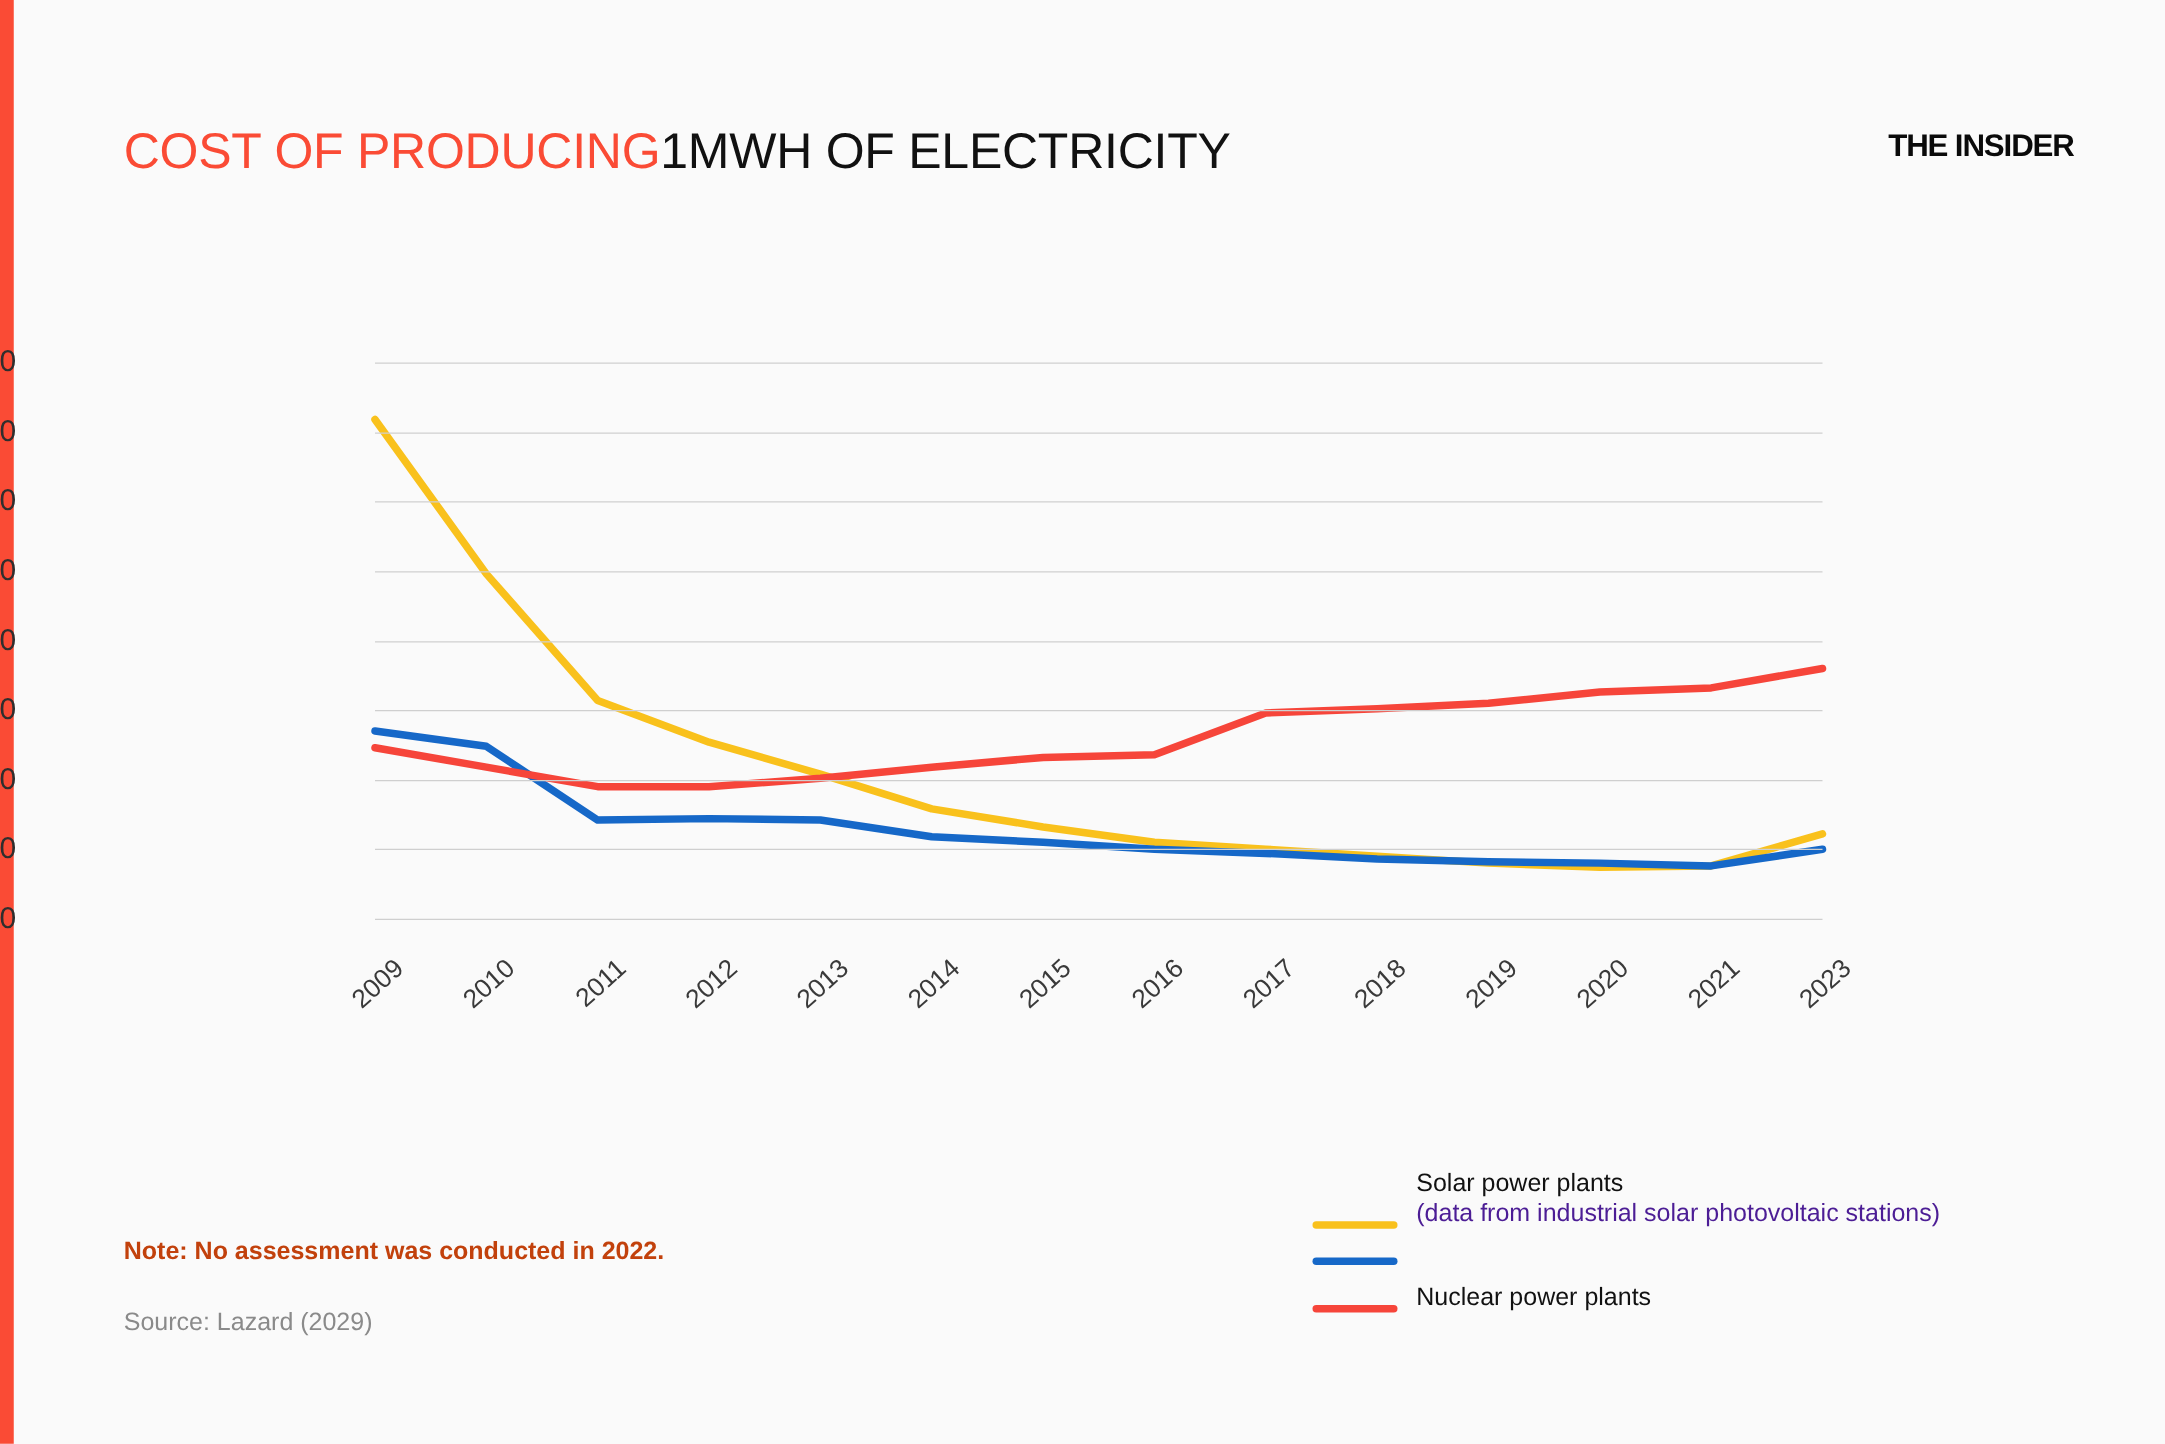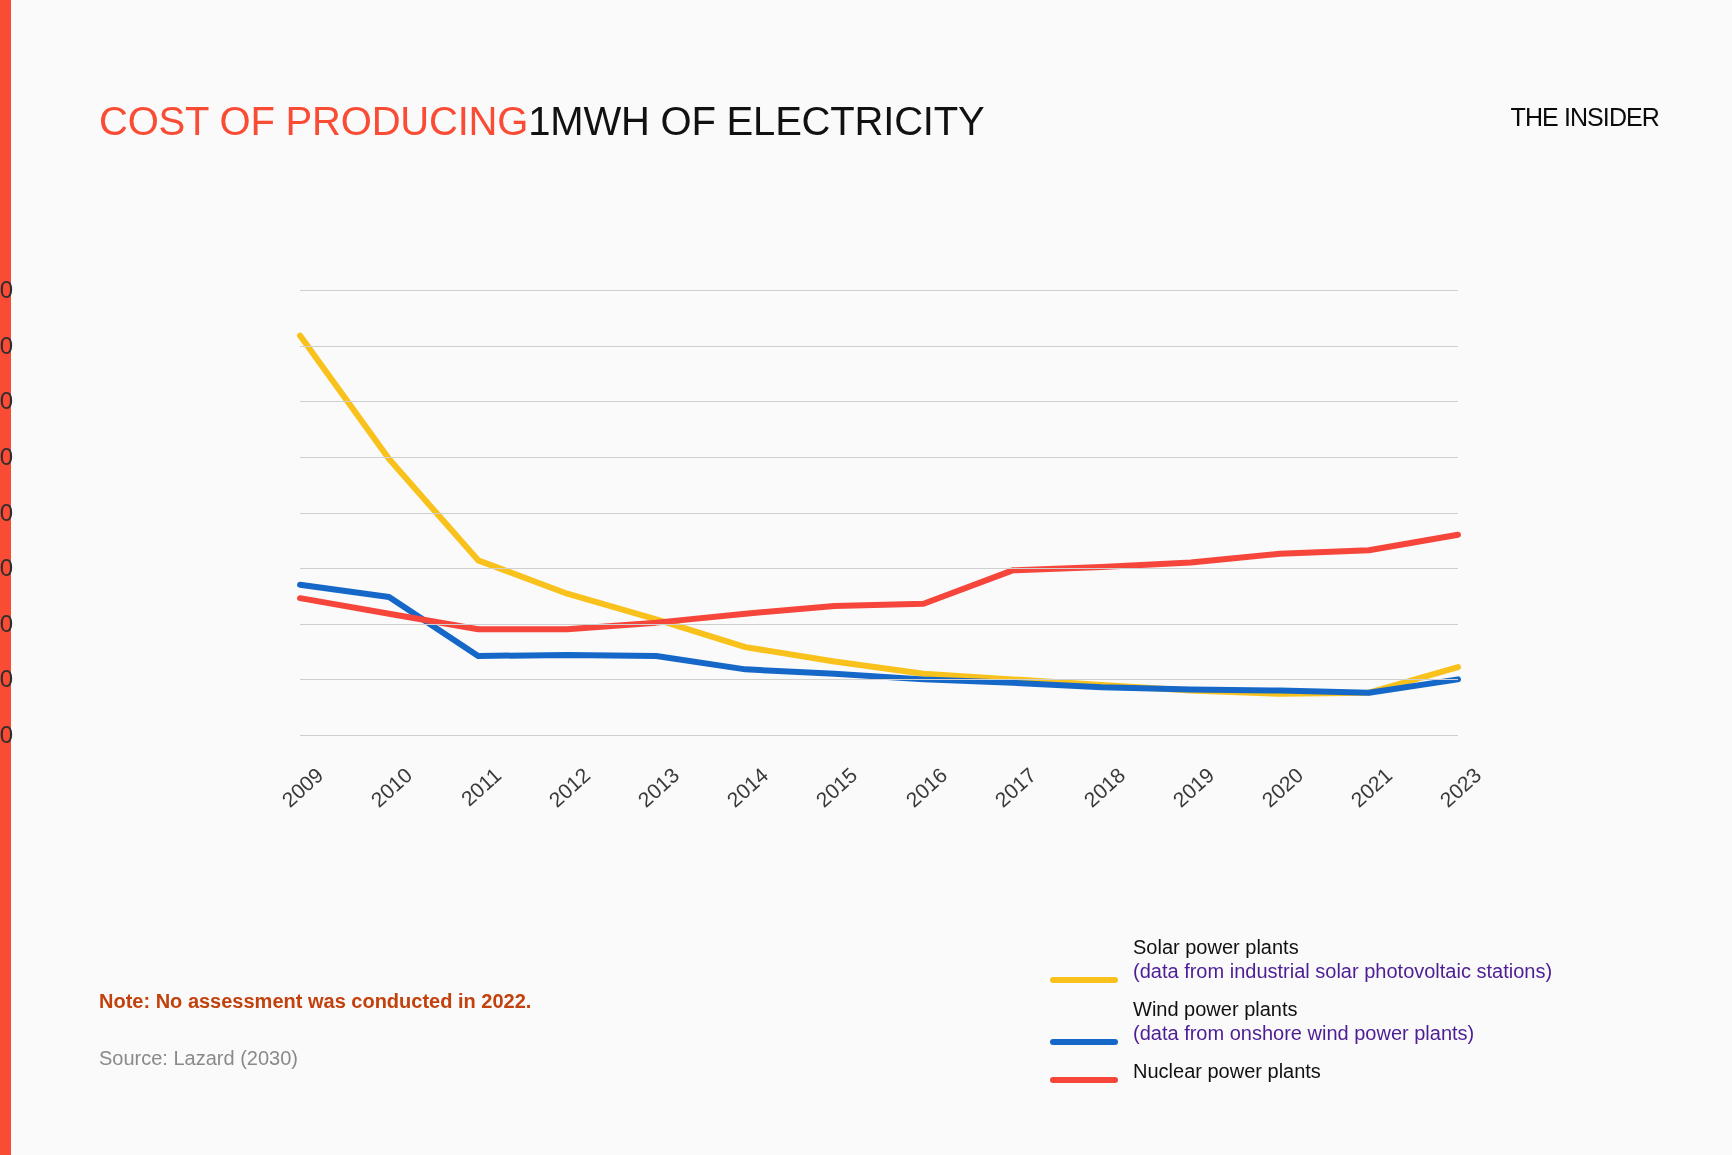--- a/index.html
+++ b/index.html
@@ -23,21 +23,21 @@
     font-size: 40px; font-weight: normal;
     letter-spacing: -0.2px;
     white-space: nowrap;
     line-height: 52px;
     display: inline-block;
   }
   .title-red { color: #FA4B35; }
   .title-black { color: #111111; }
   .logo {
     position: absolute; right: 73px; top: 103px;
-    font-size: 25px; font-weight: normal; color: #0A0A0A;
+    font-size: 25px; font-weight: bold; color: #0A0A0A;
     letter-spacing: -0.9px;
     font-family: "Liberation Sans", sans-serif;
   }
 
   
   .chart-wrap {
     position: absolute;
     left: 0px; top: 230px;
     width: 1732px; height: 620px;
   }
@@ -143,36 +143,32 @@
       <div class="xtick" style="left: 832.769px; top: 473px; width: 70px;">2019</div>
       <div class="xtick" style="left: 921.846px; top: 473px; width: 70px;">2020</div>
       <div class="xtick" style="left: 1010.92px; top: 473px; width: 70px;">2021</div>
       <div class="xtick" style="left: 1100px; top: 473px; width: 70px;">2023</div>
     </div>
 </div>
 
 <div class="note">
   <div>Note: No assessment was conducted in 2022.</div>
 </div>
-<div class="source">Source:  Lazard (2030)</div>
+<div class="source">Source:  Lazard (2029)</div>
 
 <div class="legend" id="legend">
     <div class="legend-row">
       <span class="legend-swatch" style="background: rgb(249, 193, 28);"></span>
       <div>
         <div class="legend-text">Solar power plants</div>
         <div class="legend-sub">(data from industrial solar photovoltaic stations)</div>
       </div>
     </div>
     <div class="legend-row">
       <span class="legend-swatch" style="background: rgb(22, 104, 200);"></span>
-      <div>
-        <div class="legend-text">Wind power plants</div>
-        <div class="legend-sub">(data from onshore wind power plants)</div>
-      </div>
     </div>
     <div class="legend-row">
       <span class="legend-swatch" style="background: rgb(246, 69, 58);"></span>
       <div>
         <div class="legend-text">Nuclear power plants</div>
       </div>
     </div>
   </div>
 
 </body></html>

